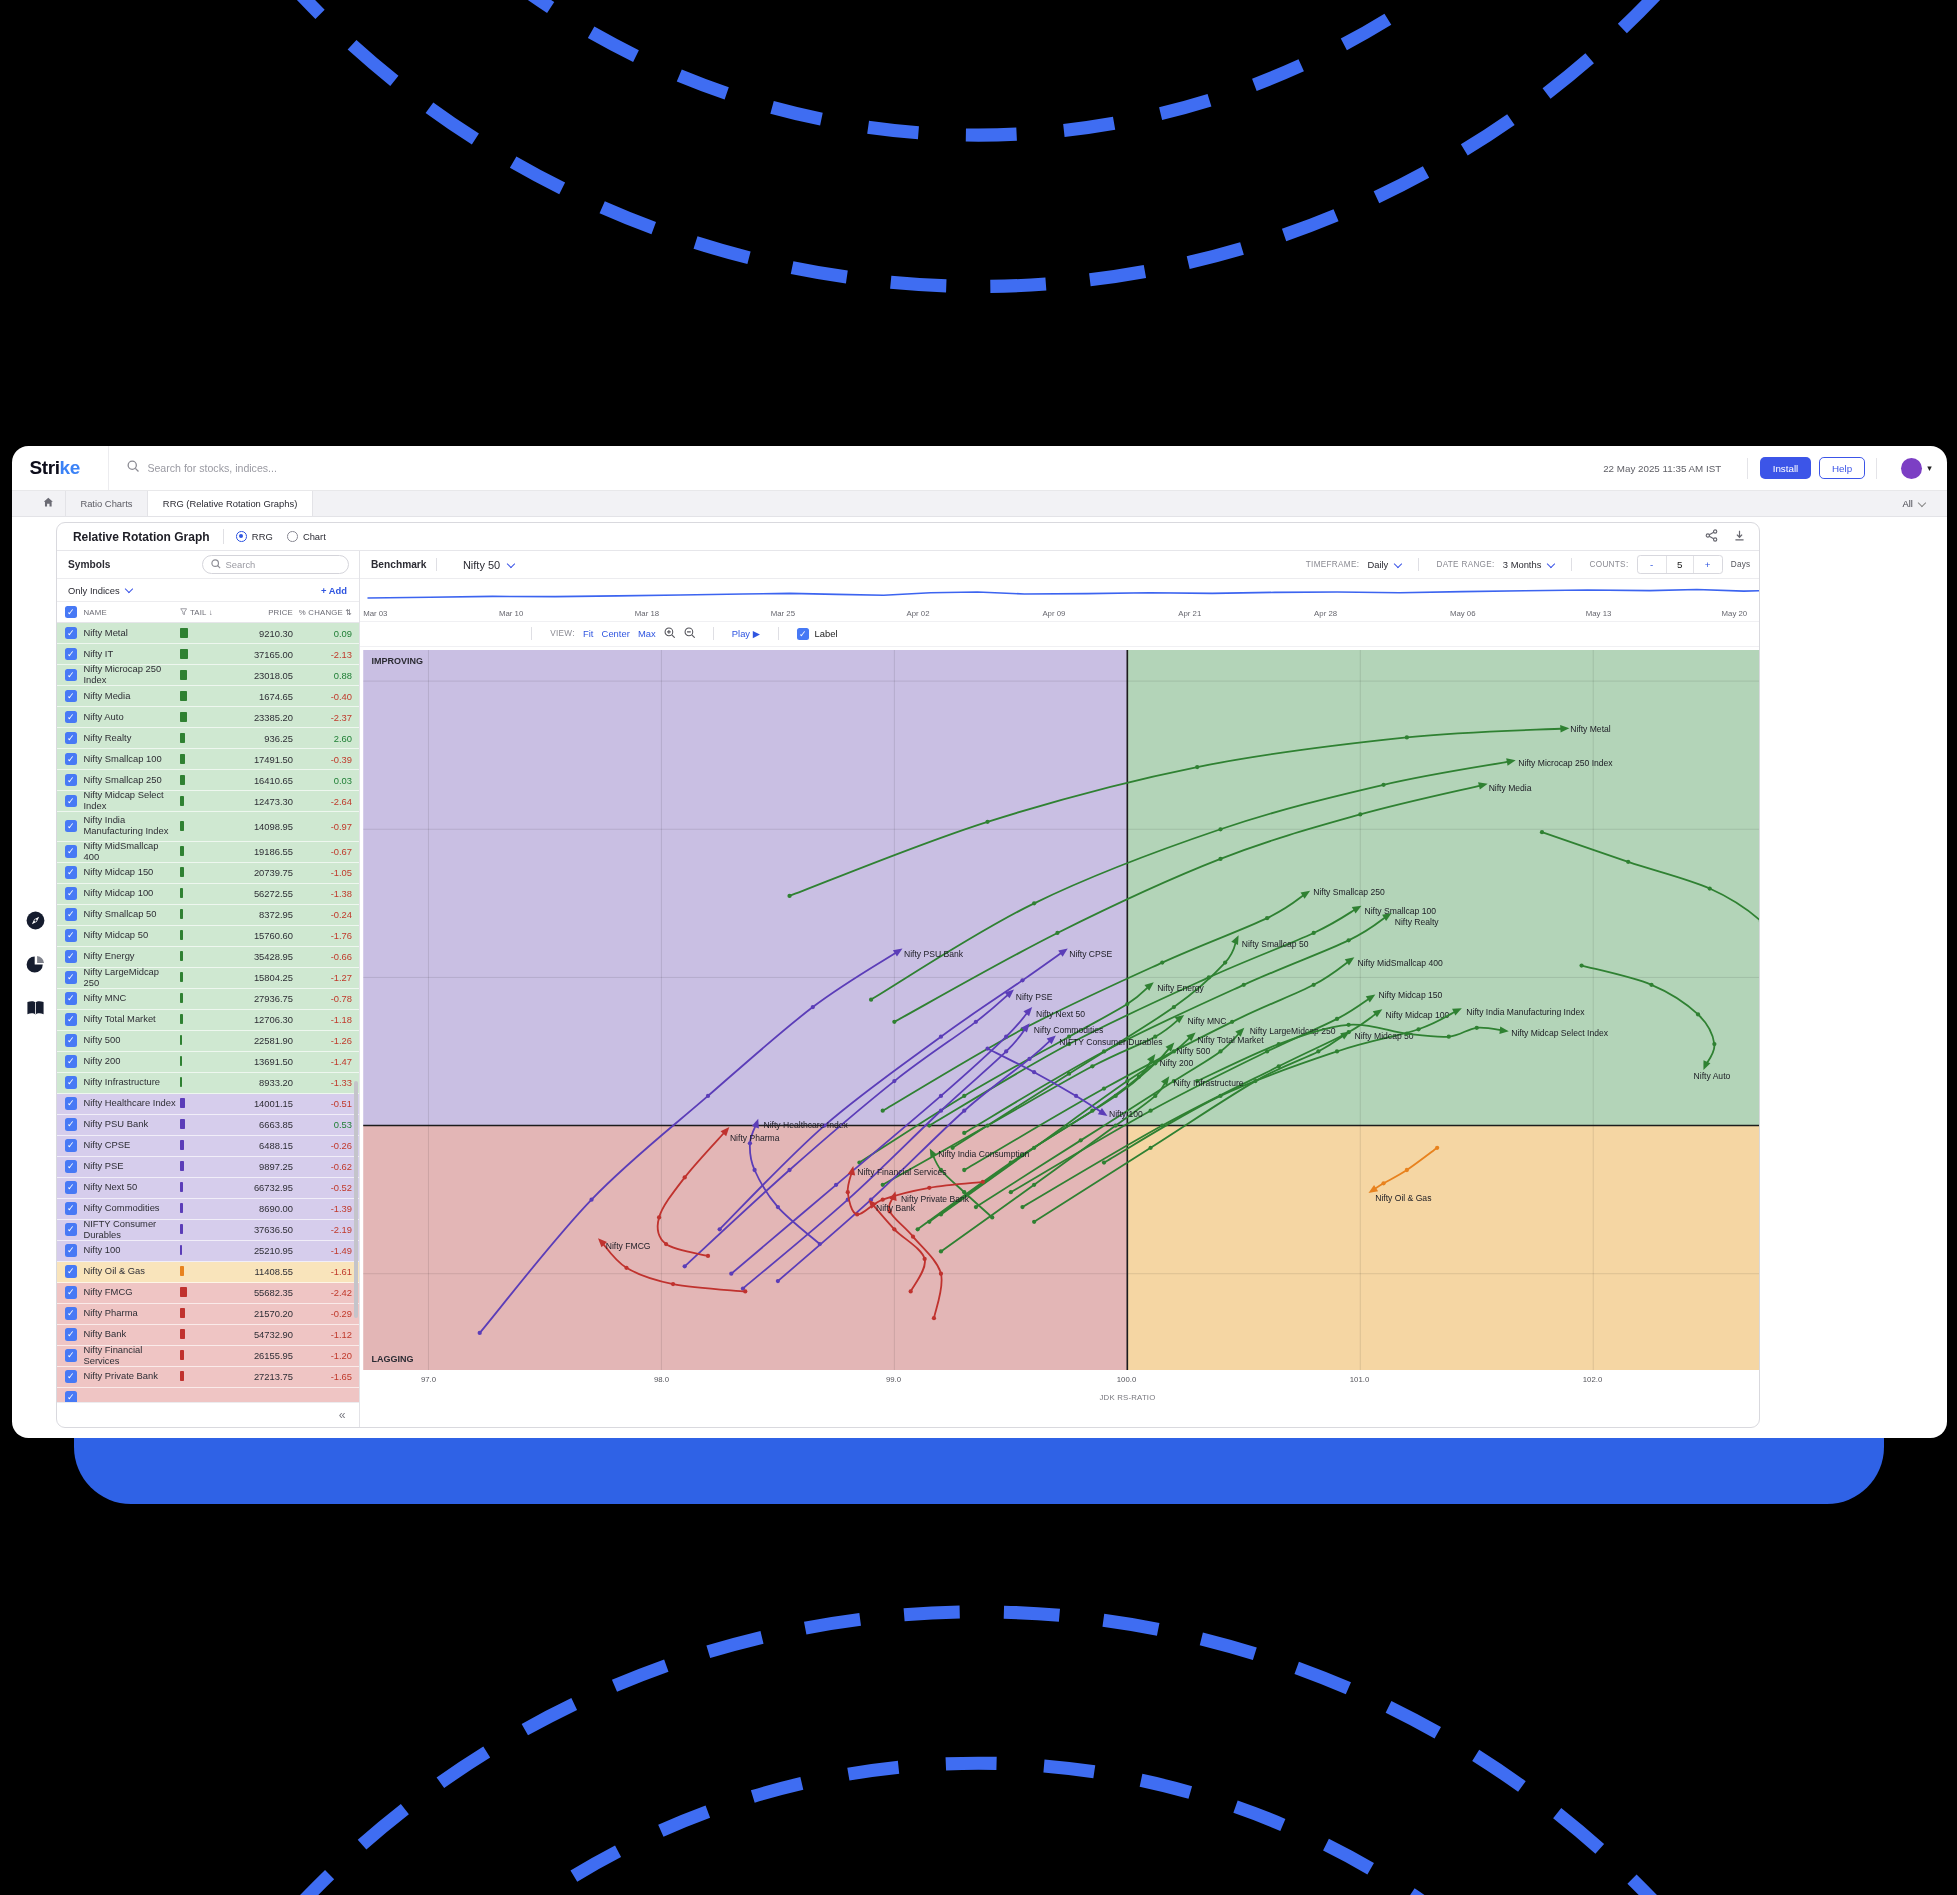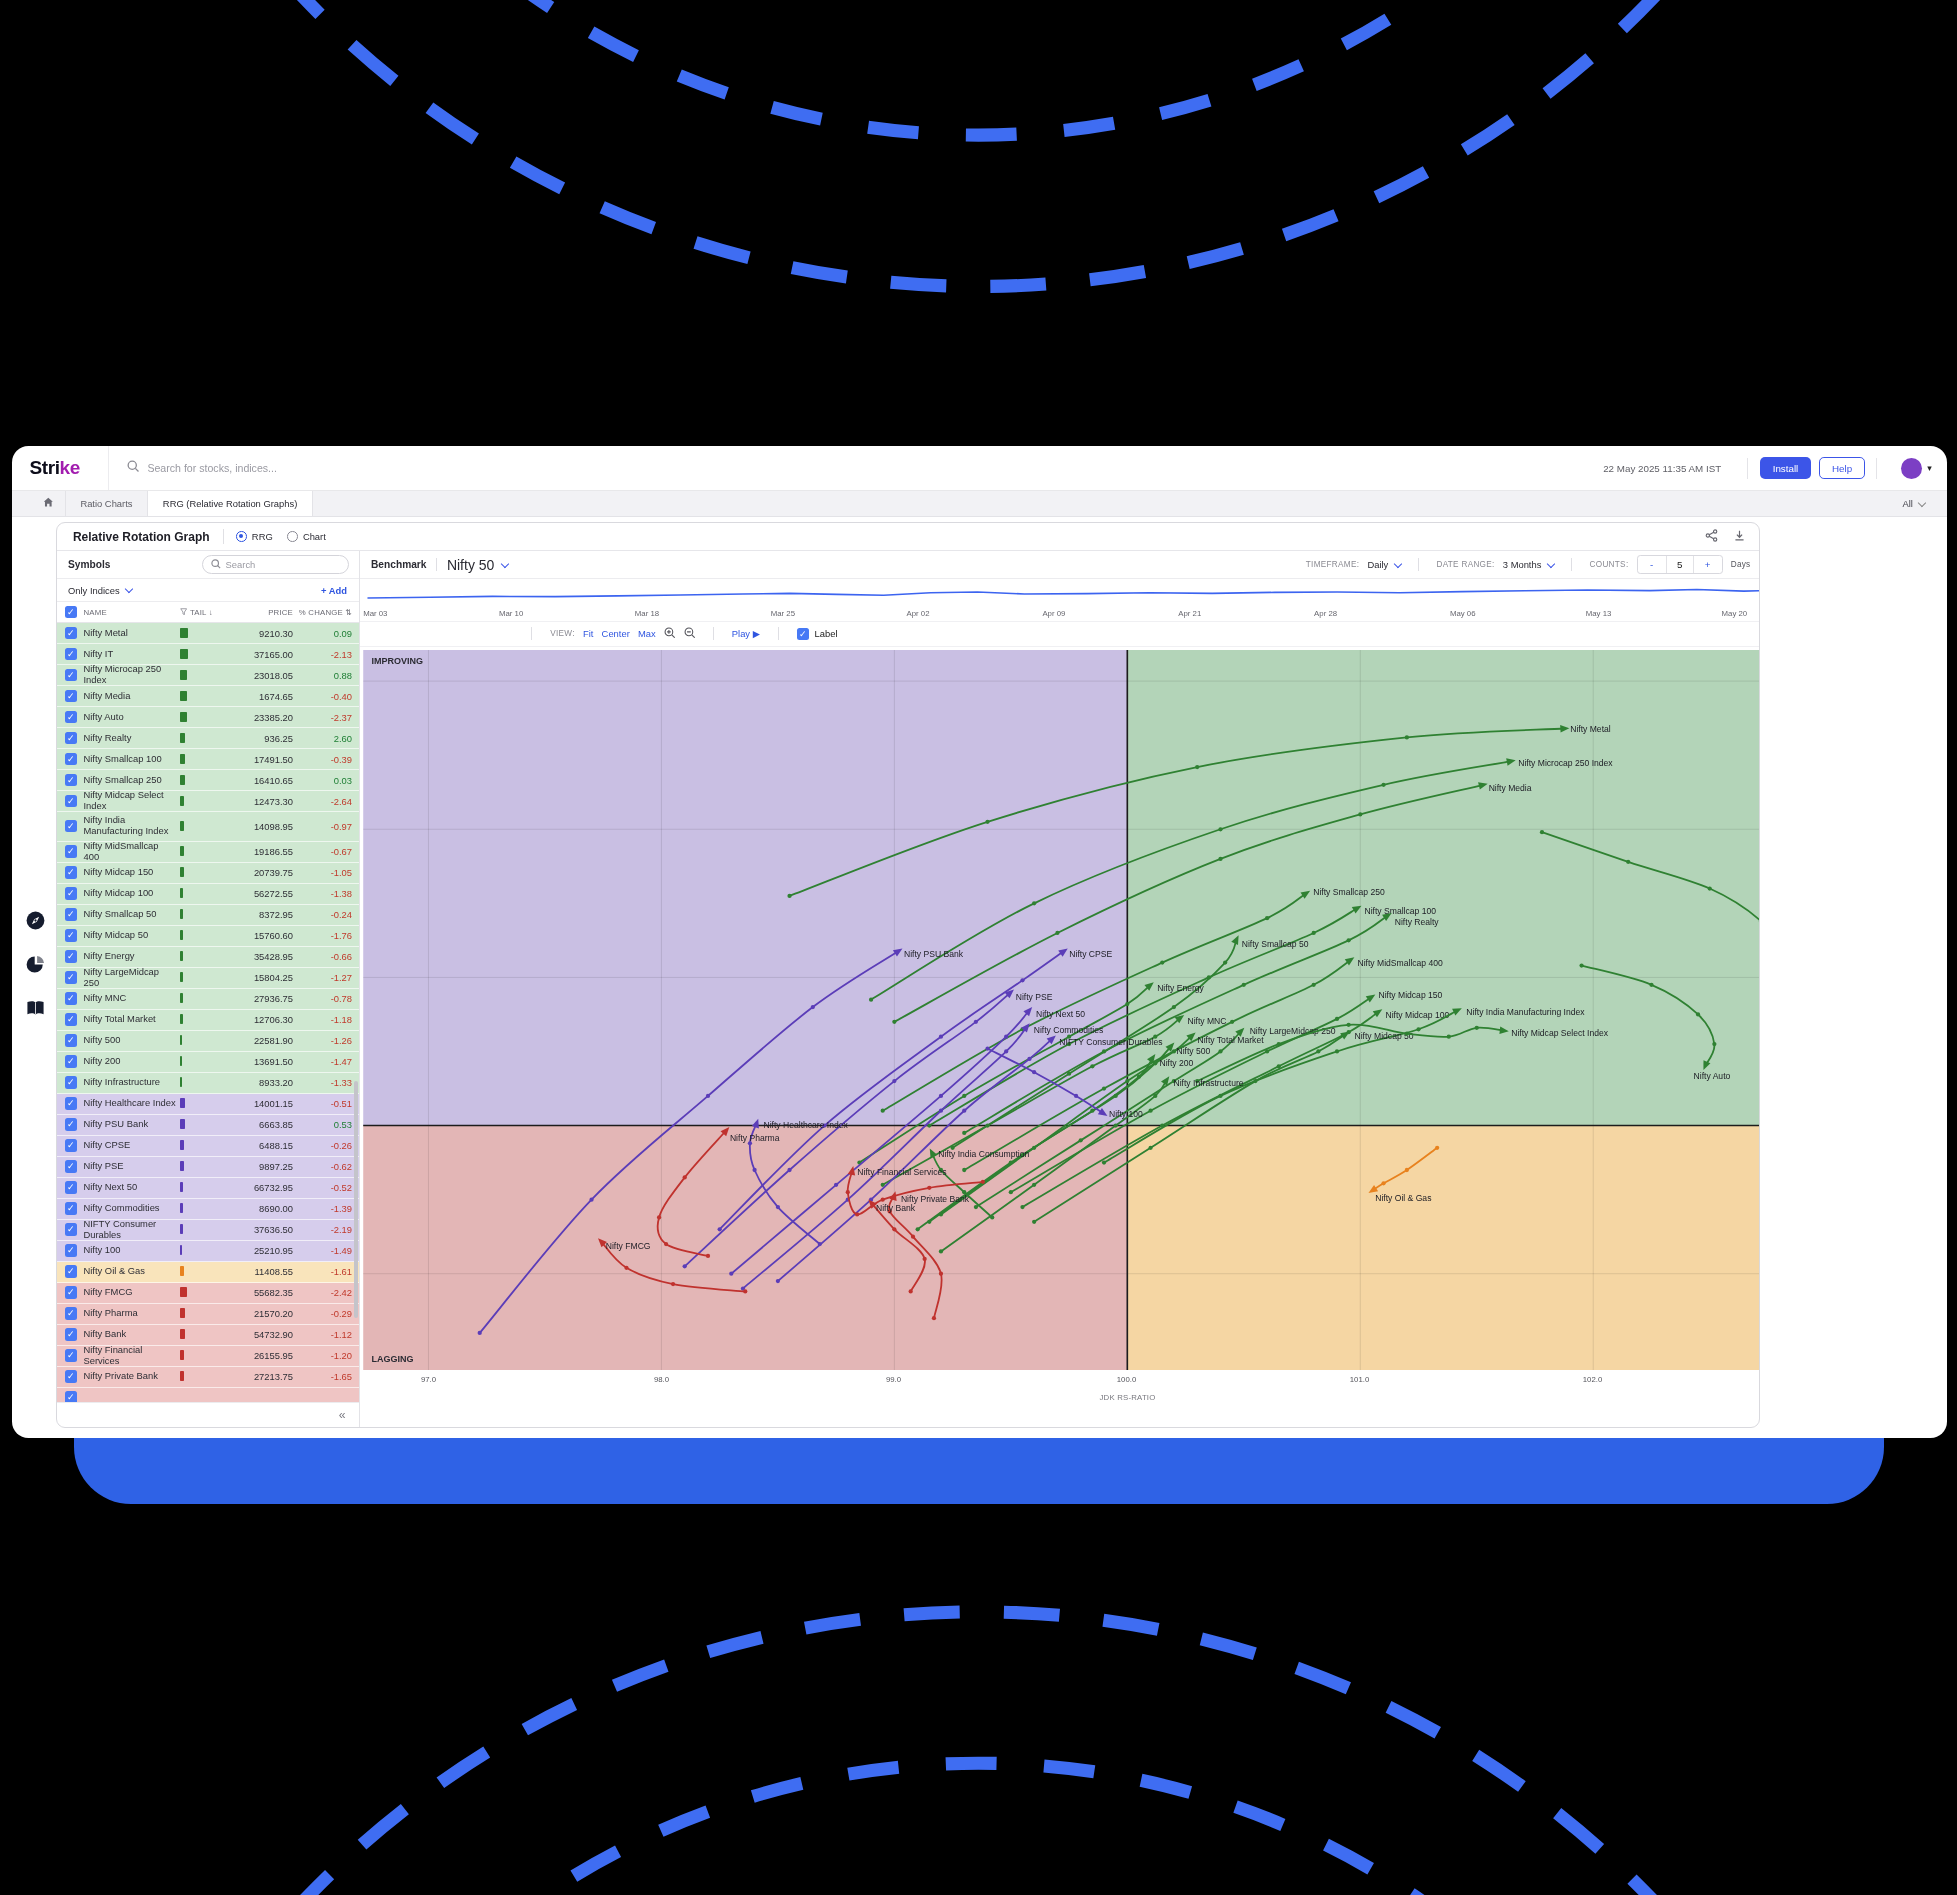--- a/index.html
+++ b/index.html
@@ -9,21 +9,21 @@
   .blue-band { position:absolute; left:74px; top:736px; width:1810px; height:768px;
     background:#2f62e6; border-radius:57px; z-index:1; }
 
   .window { position:absolute; left:11.5px; top:446px; width:1935px; height:992px;
     background:#fff; border-radius:16.4px; z-index:2; overflow:hidden; }
 
   
   .topbar { height:45px; display:flex; align-items:center; padding:0 14.7px 0 18px;
     border-bottom:0.8px solid #e8e8ea; }
   .logo { font-size:19px; font-weight:bold; color:#0d0d1a; letter-spacing:-0.4px; }
-  .logo .lk { color:#a21caf; }
+  .logo .lk { color:#3b82f6; }
   .top-search { flex:1; display:flex; align-items:center; gap:8.2px; margin-left:28px;
     border-left:0.8px solid #ececef; padding-left:18px; height:100%; }
   .top-search input { border:none; outline:none; font-size:10.6px; color:#333; width:491px;
     font-family:"Liberation Sans", sans-serif; }
   .top-search input::placeholder { color:#9a9aa2; }
   .timestamp { font-size:9.8px; color:#5f5f66; margin-right:14.7px; white-space:nowrap; }
   .tr-sep { width:0.8px; height:21px; background:#e4e4e8; margin:0 11.5px; }
   .btn-install { background:#3c55e8; color:#fff; font-size:9.8px; border:none;
     border-radius:5px; padding:5.7px 13px; cursor:pointer; }
   .btn-help { background:#fff; color:#3c55e8; font-size:9.8px; border:1.2px solid #3c55e8;
@@ -106,21 +106,21 @@
     background:#c4c4ca; border-radius:2.5px; }
   .sfoot { height:24.5px; display:flex; align-items:center; justify-content:flex-end;
     padding-right:13px; font-size:12.3px; color:#7a7a82; border-top:0.8px solid #ececef; cursor:pointer;}
 
   
   .smain { flex:1; display:flex; flex-direction:column; position:relative; }
   .benchbar { height:28px; display:flex; align-items:center; padding:0 8.2px 0 11.5px;
     border-bottom:0.8px solid #ececef; }
   .bench-label { font-size:10.2px; font-weight:bold; color:#2b2b33; }
   .b-sep { width:0.8px; height:13px; background:#dfdfe4; margin:0 9.8px; }
-  .bench-val { font-size:14px; color:#2b2b33; display:flex; align-items:center; gap:6.5px; cursor:pointer;}
+  .bench-val { font-size:11px; color:#2b2b33; display:flex; align-items:center; gap:6.5px; cursor:pointer;margin-left:16px;}
   .bright { margin-left:auto; display:flex; align-items:center; gap:8.2px; }
   .cap { font-size:8.2px; color:#8a8a92; letter-spacing:0.3px; }
   .bval { font-size:9.4px; color:#2b2b33; display:flex; align-items:center; gap:5.7px; cursor:pointer; }
   .counts-box { display:flex; align-items:center; border:0.8px solid #d8d8de; border-radius:3.3px;
     overflow:hidden; height:19.6px; }
   .counts-box .cell { width:28px; text-align:center; font-size:9.8px; line-height:18px; }
   .counts-box .pm { color:#2f55e0; cursor:pointer; }
   .counts-box .num { border-left:0.8px solid #e2e2e6; border-right:0.8px solid #e2e2e6; color:#222; }
   .days { font-size:8.2px; color:#55555c; letter-spacing:0.2px; }
 

